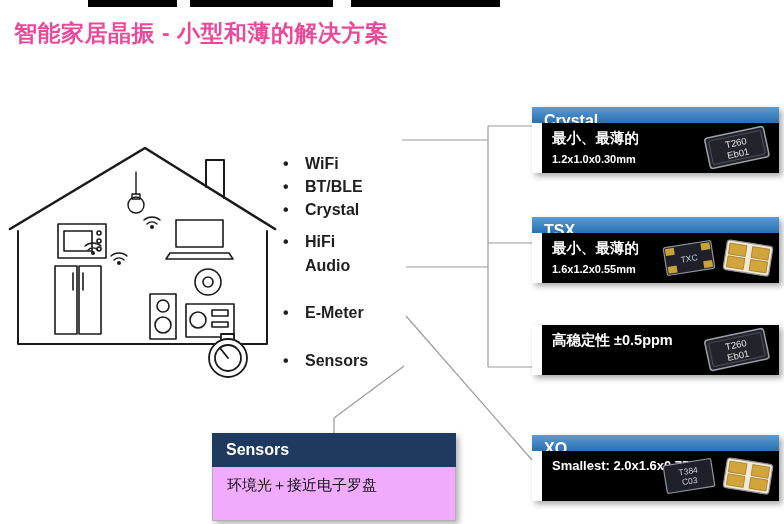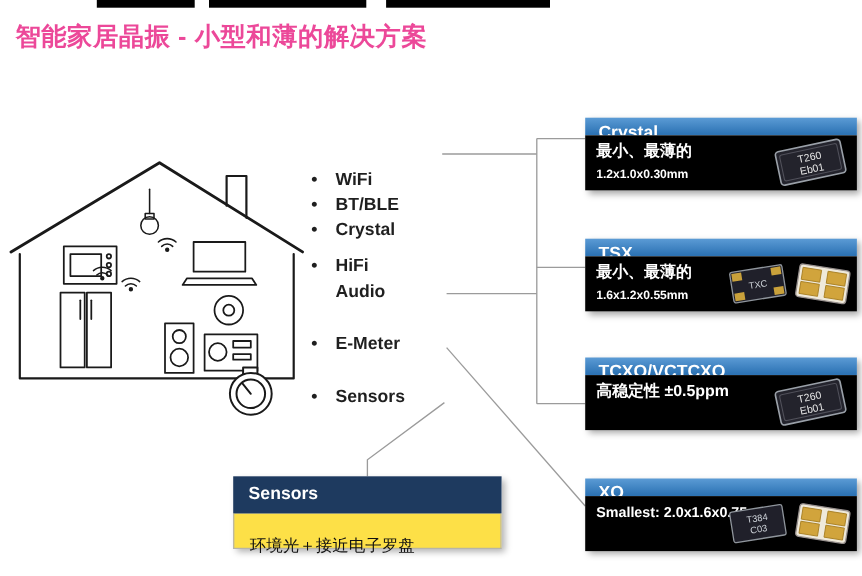--- a/index.html
+++ b/index.html
@@ -9,30 +9,30 @@
   .title{position:absolute;left:14px;top:18px;margin:0;font-size:23px;font-weight:bold;
          color:#ec4899;letter-spacing:0.5px;}
   .bullet{position:absolute;left:283px;display:flex;align-items:flex-start;
           font-size:16px;font-weight:600;color:#1f1f1f;line-height:19px;}
   .bullet .dot{width:22px;flex:0 0 22px;}
   .bullet .dot::before{content:"\2022";}
   .pbox{position:absolute;left:532px;width:247px;box-shadow:3px 3px 6px rgba(0,0,0,0.35);}
   .pbox .hd{height:16px;line-height:28px;padding-left:12px;color:#fff;font-weight:bold;font-size:16px;
             background:linear-gradient(180deg,#5b9bd5 0%,#2e74b5 90%);}
   .pbox .bd{position:relative;height:50px;background:#000;color:#fff;box-sizing:border-box;
-            padding:5px 12px 0 10px;}
+            padding:5px 12px 0 10px;margin-left:10px;}
   .pbox .l1{font-size:14.5px;font-weight:bold;line-height:21px;}
   .pbox .l2{font-size:11px;font-weight:bold;line-height:20px;}
   .pbox.small2 .l2{font-size:13px;}
   .chipwrap{position:absolute;right:2px;top:0;}
   .sbox{position:absolute;left:212px;top:433px;width:244px;box-shadow:3px 3px 6px rgba(0,0,0,0.3);}
   .sbox .hd{height:34px;line-height:34px;background:#1e3a5f;color:#fff;font-weight:bold;
             font-size:16px;padding-left:14px;}
-  .sbox .bd{height:32px;background:#fde047;border:1px solid #b0b0b0;border-top:none;box-sizing:border-box;
-            padding:20px 0 0 14px;font-size:15px;color:#111;}
+  .sbox .bd{height:54px;background:#f0abfc;border:1px solid #b0b0b0;border-top:none;box-sizing:border-box;
+            padding:9px 0 0 14px;font-size:15px;color:#111;}
   svg.connectors{position:absolute;left:0;top:0;pointer-events:none;}
   svg.house{position:absolute;left:0;top:132px;}
   text{font-family:"Liberation Sans","DejaVu Sans",sans-serif;}
 </style>
 </head>
 <body>
 
 <div class="slide">
 
   <div class="topseg" style="left:88px;width:89px"></div>
@@ -179,21 +179,20 @@
           <rect x="5" y="12" width="17" height="11" fill="#d1a43c" stroke="#a87f22" stroke-width="0.8"></rect>
           <rect x="28" y="12" width="17" height="11" fill="#d1a43c" stroke="#a87f22" stroke-width="0.8"></rect>
           <rect x="5" y="25" width="17" height="11" fill="#d1a43c" stroke="#a87f22" stroke-width="0.8"></rect>
           <rect x="28" y="25" width="17" height="11" fill="#d1a43c" stroke="#a87f22" stroke-width="0.8"></rect>
         </g>
       </svg>
     </div>
   </div>
 
   <div class="pbox small2" style="top:325px">
-    <div class="hd">TCXO/VCTCXO</div>
     <div class="bd">
       <div class="l1">高稳定性 ±0.5ppm</div>
       <svg class="chipwrap" width="80" height="50">
         <g transform="rotate(-12 40 25)">
           <rect x="10" y="9" width="60" height="31" rx="3" fill="#23232c" stroke="#9aa0a8" stroke-width="1.5"></rect>
           <rect x="13.5" y="12.5" width="53" height="24" rx="2" fill="none" stroke="#50505a" stroke-width="1"></rect>
           <text x="40" y="23" font-size="9.5" fill="#e6e6e6" text-anchor="middle">T260</text>
           <text x="40" y="34" font-size="9.5" fill="#e6e6e6" text-anchor="middle">Eb01</text>
         </g>
       </svg>

